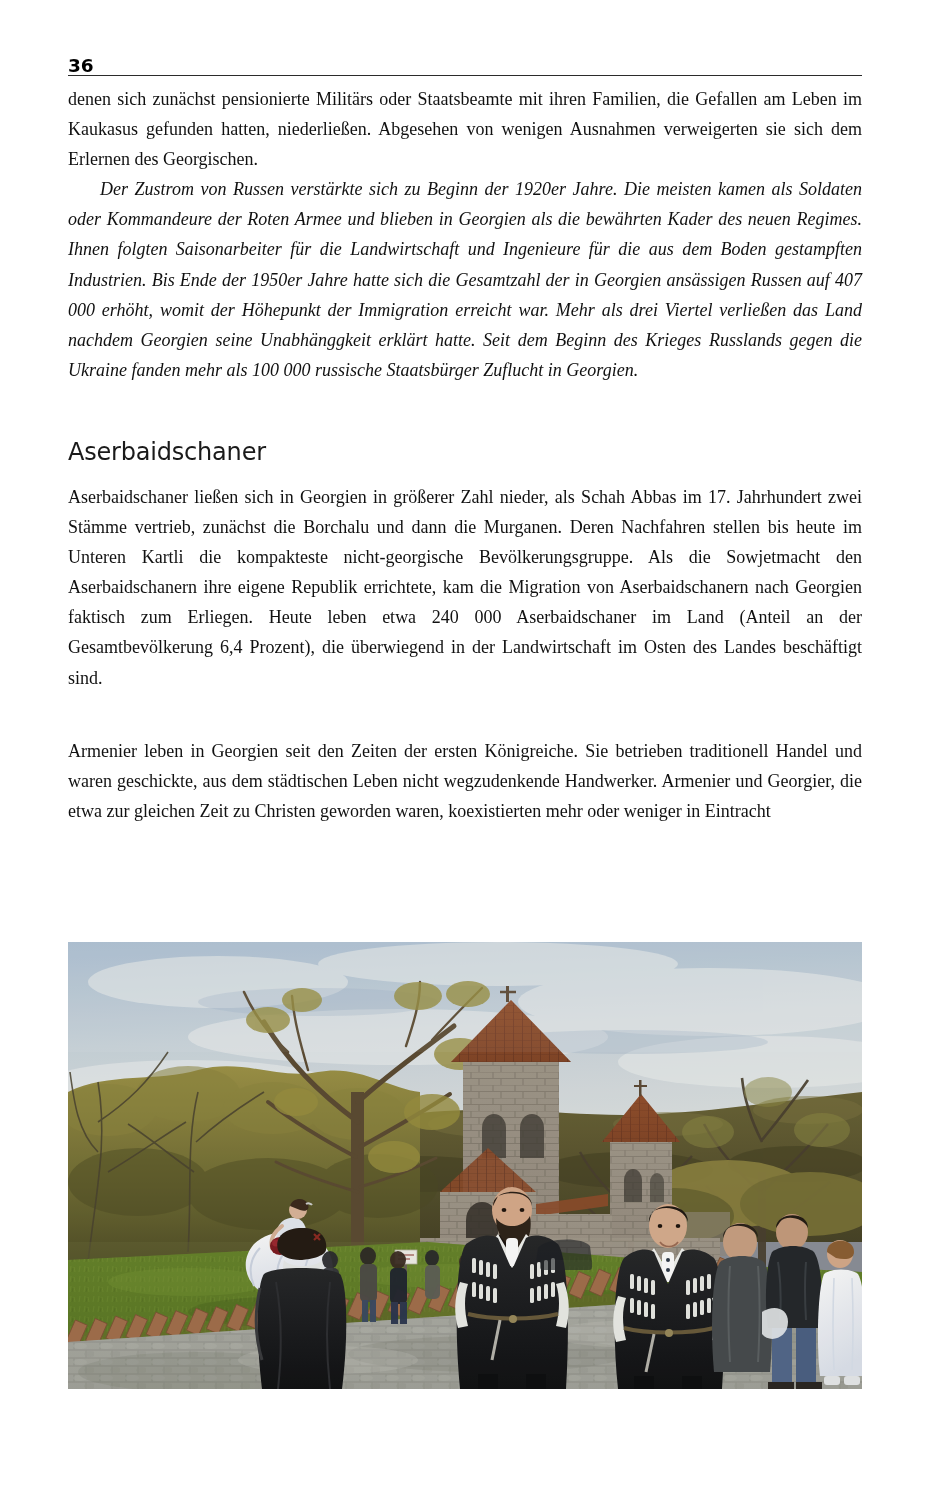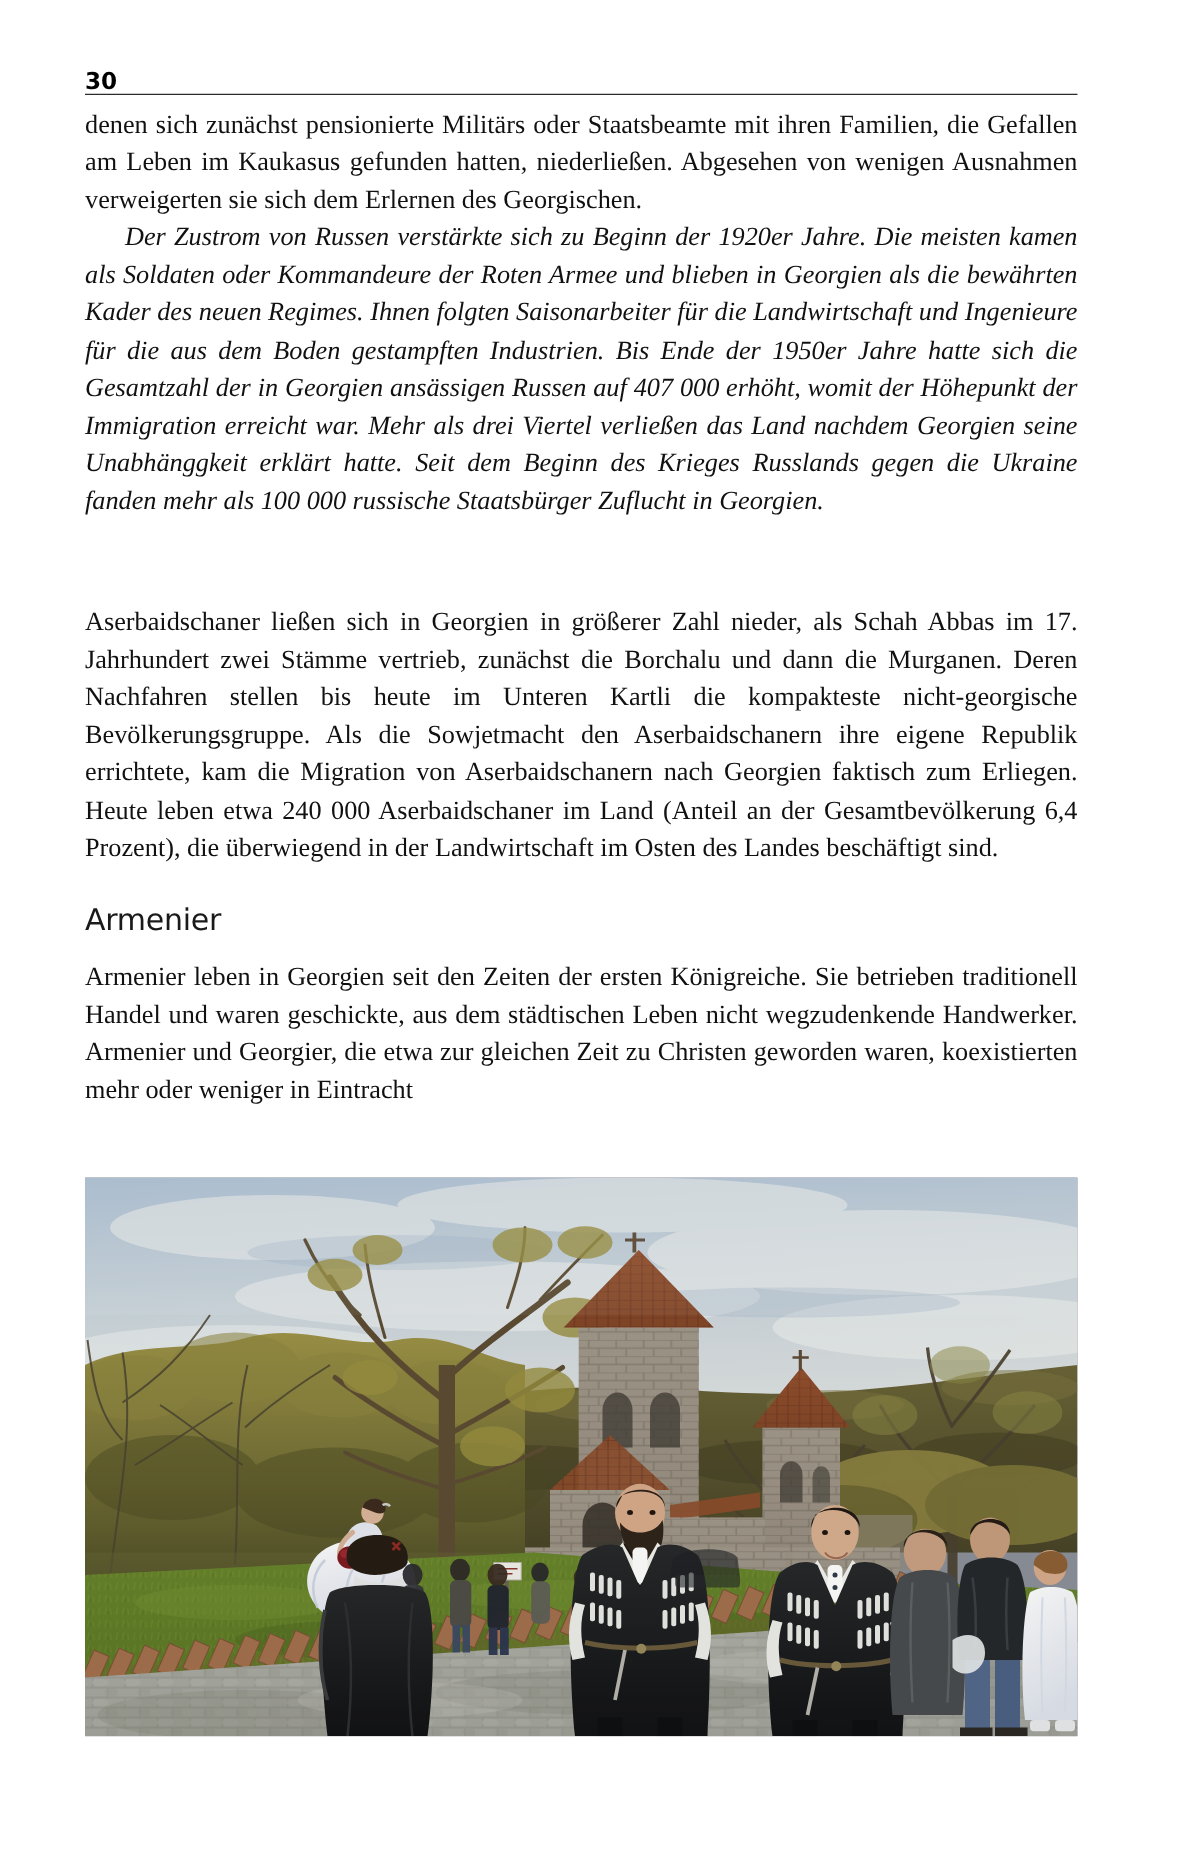--- a/index.html
+++ b/index.html
@@ -61,21 +61,21 @@
   .column {
     position: absolute;
     left: 68px;
     top: 84px;
     width: 794px;
   }
 
   p.body {
     margin: 0;
     font-family: "Liberation Serif", serif;
-    font-size: 21px;
+    font-size: 18px;
     line-height: 30.1px;
     text-align: justify;
     text-justify: inter-word;
     color: #111111;
     hyphens: manual;
     -webkit-hyphens: manual;
   }
   p.body.indent {
     text-indent: 32px;
     font-style: italic;
@@ -120,38 +120,38 @@
     line-height: 26px;
     color: #151515;
   }
 </style>
 </head>
 <body>
 
 <div class="page">
 
   <div class="runhead">
-    <span class="folio">30</span>
+    <span class="folio">36</span>
   </div>
   <div class="rule"></div>
 
   <div class="column">
 
     <p class="body">denen sich zunächst pensionierte Militärs oder Staatsbeamte mit ihren Familien, die Gefallen am Leben im Kaukasus gefunden hatten, niederließen. Abgesehen von wenigen Ausnahmen verweigerten sie sich dem Erlernen des Georgischen.</p>
 
     <p class="body indent">Der Zustrom von Russen verstärkte sich zu Beginn der 1920er Jahre. Die meisten kamen als Soldaten oder Kommandeure der Roten Armee und blieben in Georgien als die bewährten Kader des neuen Regimes. Ihnen folgten Saisonarbeiter für die Landwirtschaft und Ingenieure für die aus dem Boden gestampften Industrien. Bis Ende der 1950er Jahre hatte sich die Gesamtzahl der in Georgien ansässigen Russen auf 407 000 erhöht, womit der Höhepunkt der Immigration erreicht war. Mehr als drei Viertel verließen das Land nachdem Georgien seine Unabhänggkeit erklärt hatte. Seit dem Beginn des Krieges Russlands gegen die Ukraine fanden mehr als 100 000 russische Staatsbürger Zuflucht in Georgien.</p>
 
     <div class="gap-xl"></div>
 
+    <h2 class="section">Aserbaidschaner</h2>
     <div class="gap-sec"></div>
     <p class="body">Aserbaidschaner ließen sich in Georgien in größerer Zahl nieder, als Schah Abbas im 17. Jahrhundert zwei Stämme vertrieb, zunächst die Borchalu und dann die Murganen. Deren Nachfahren stellen bis heute im Unteren Kartli die kompakteste nicht-georgische Bevölkerungsgruppe. Als die Sowjetmacht den Aserbaidschanern ihre eigene Republik errichtete, kam die Migration von Aserbaidschanern nach Georgien faktisch zum Erliegen. Heute leben etwa 240 000 Aserbaidschaner im Land (Anteil an der Gesamtbevölkerung 6,4 Prozent), die überwiegend in der Landwirtschaft im Osten des Landes beschäftigt sind.</p>
 
     <div class="gap-sec2"></div>
 
-    <h2 class="section">Armenier</h2>
     <div class="gap-sec"></div>
     <p class="body">Armenier leben in Georgien seit den Zeiten der ersten Königreiche. Sie betrieben traditionell Handel und waren geschickte, aus dem städtischen Leben nicht wegzudenkende Handwerker. Armenier und Georgier, die etwa zur gleichen Zeit zu Christen geworden waren, koexistierten mehr oder weniger in Eintracht</p>
 
   </div>
 
   <figure class="photo-figure">
     <div class="photo">
       <svg viewBox="0 0 794 447" preserveAspectRatio="none">
         <defs>
           <linearGradient id="skyG" x1="0" y1="0" x2="0.15" y2="1">

